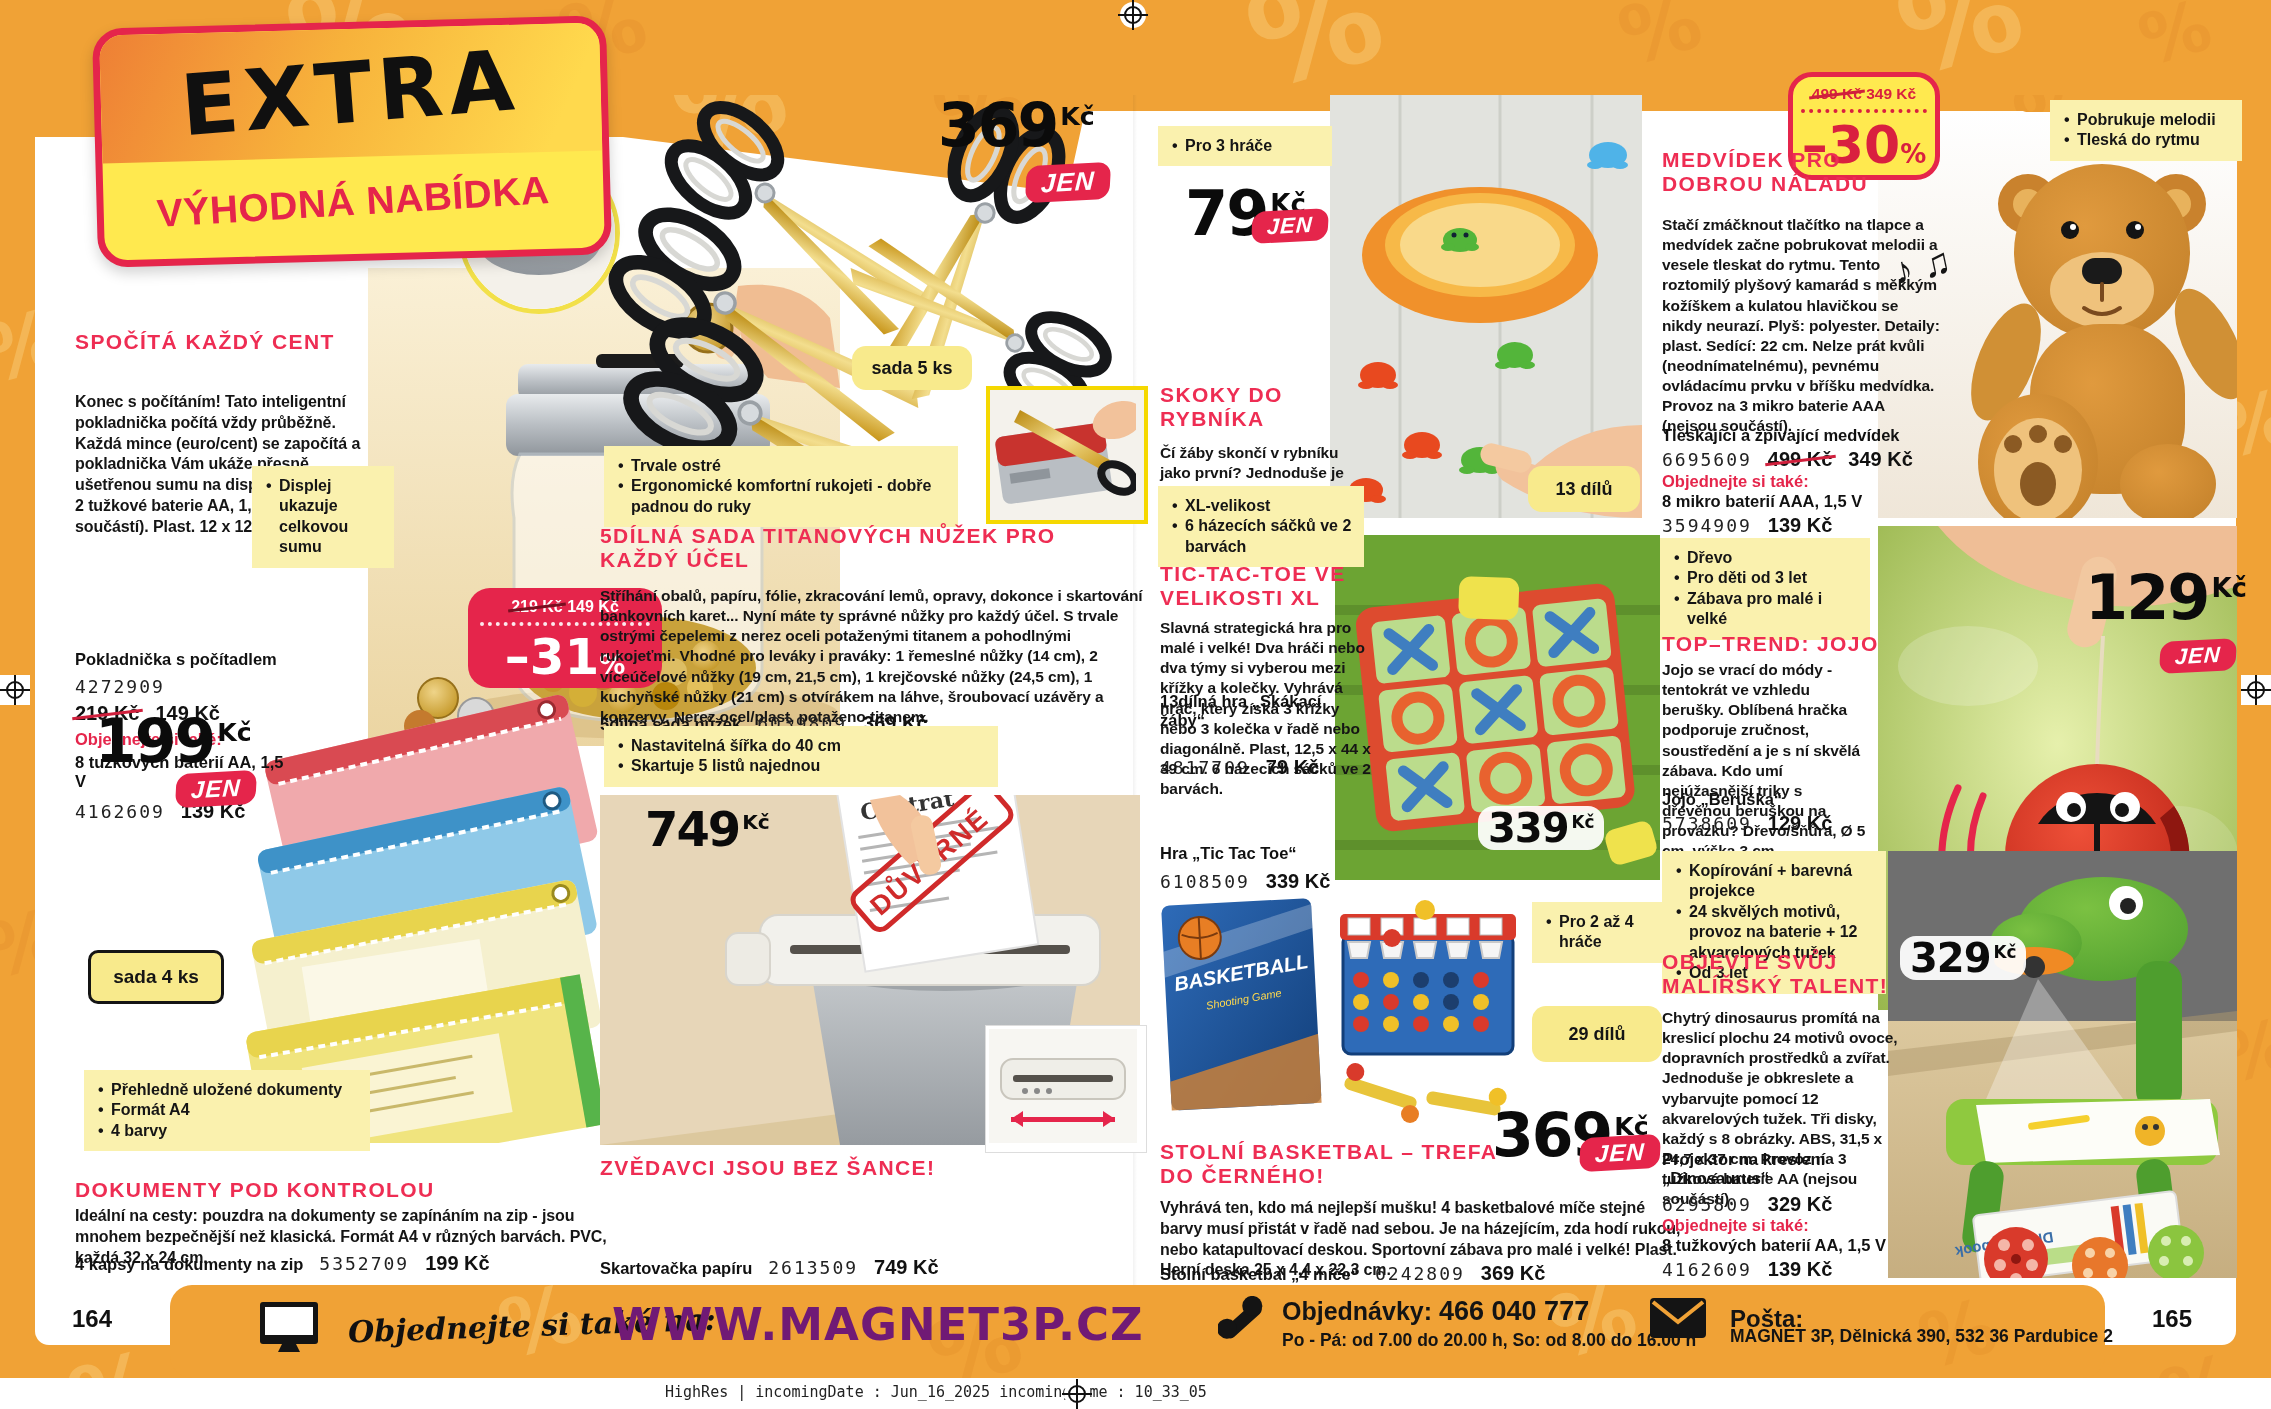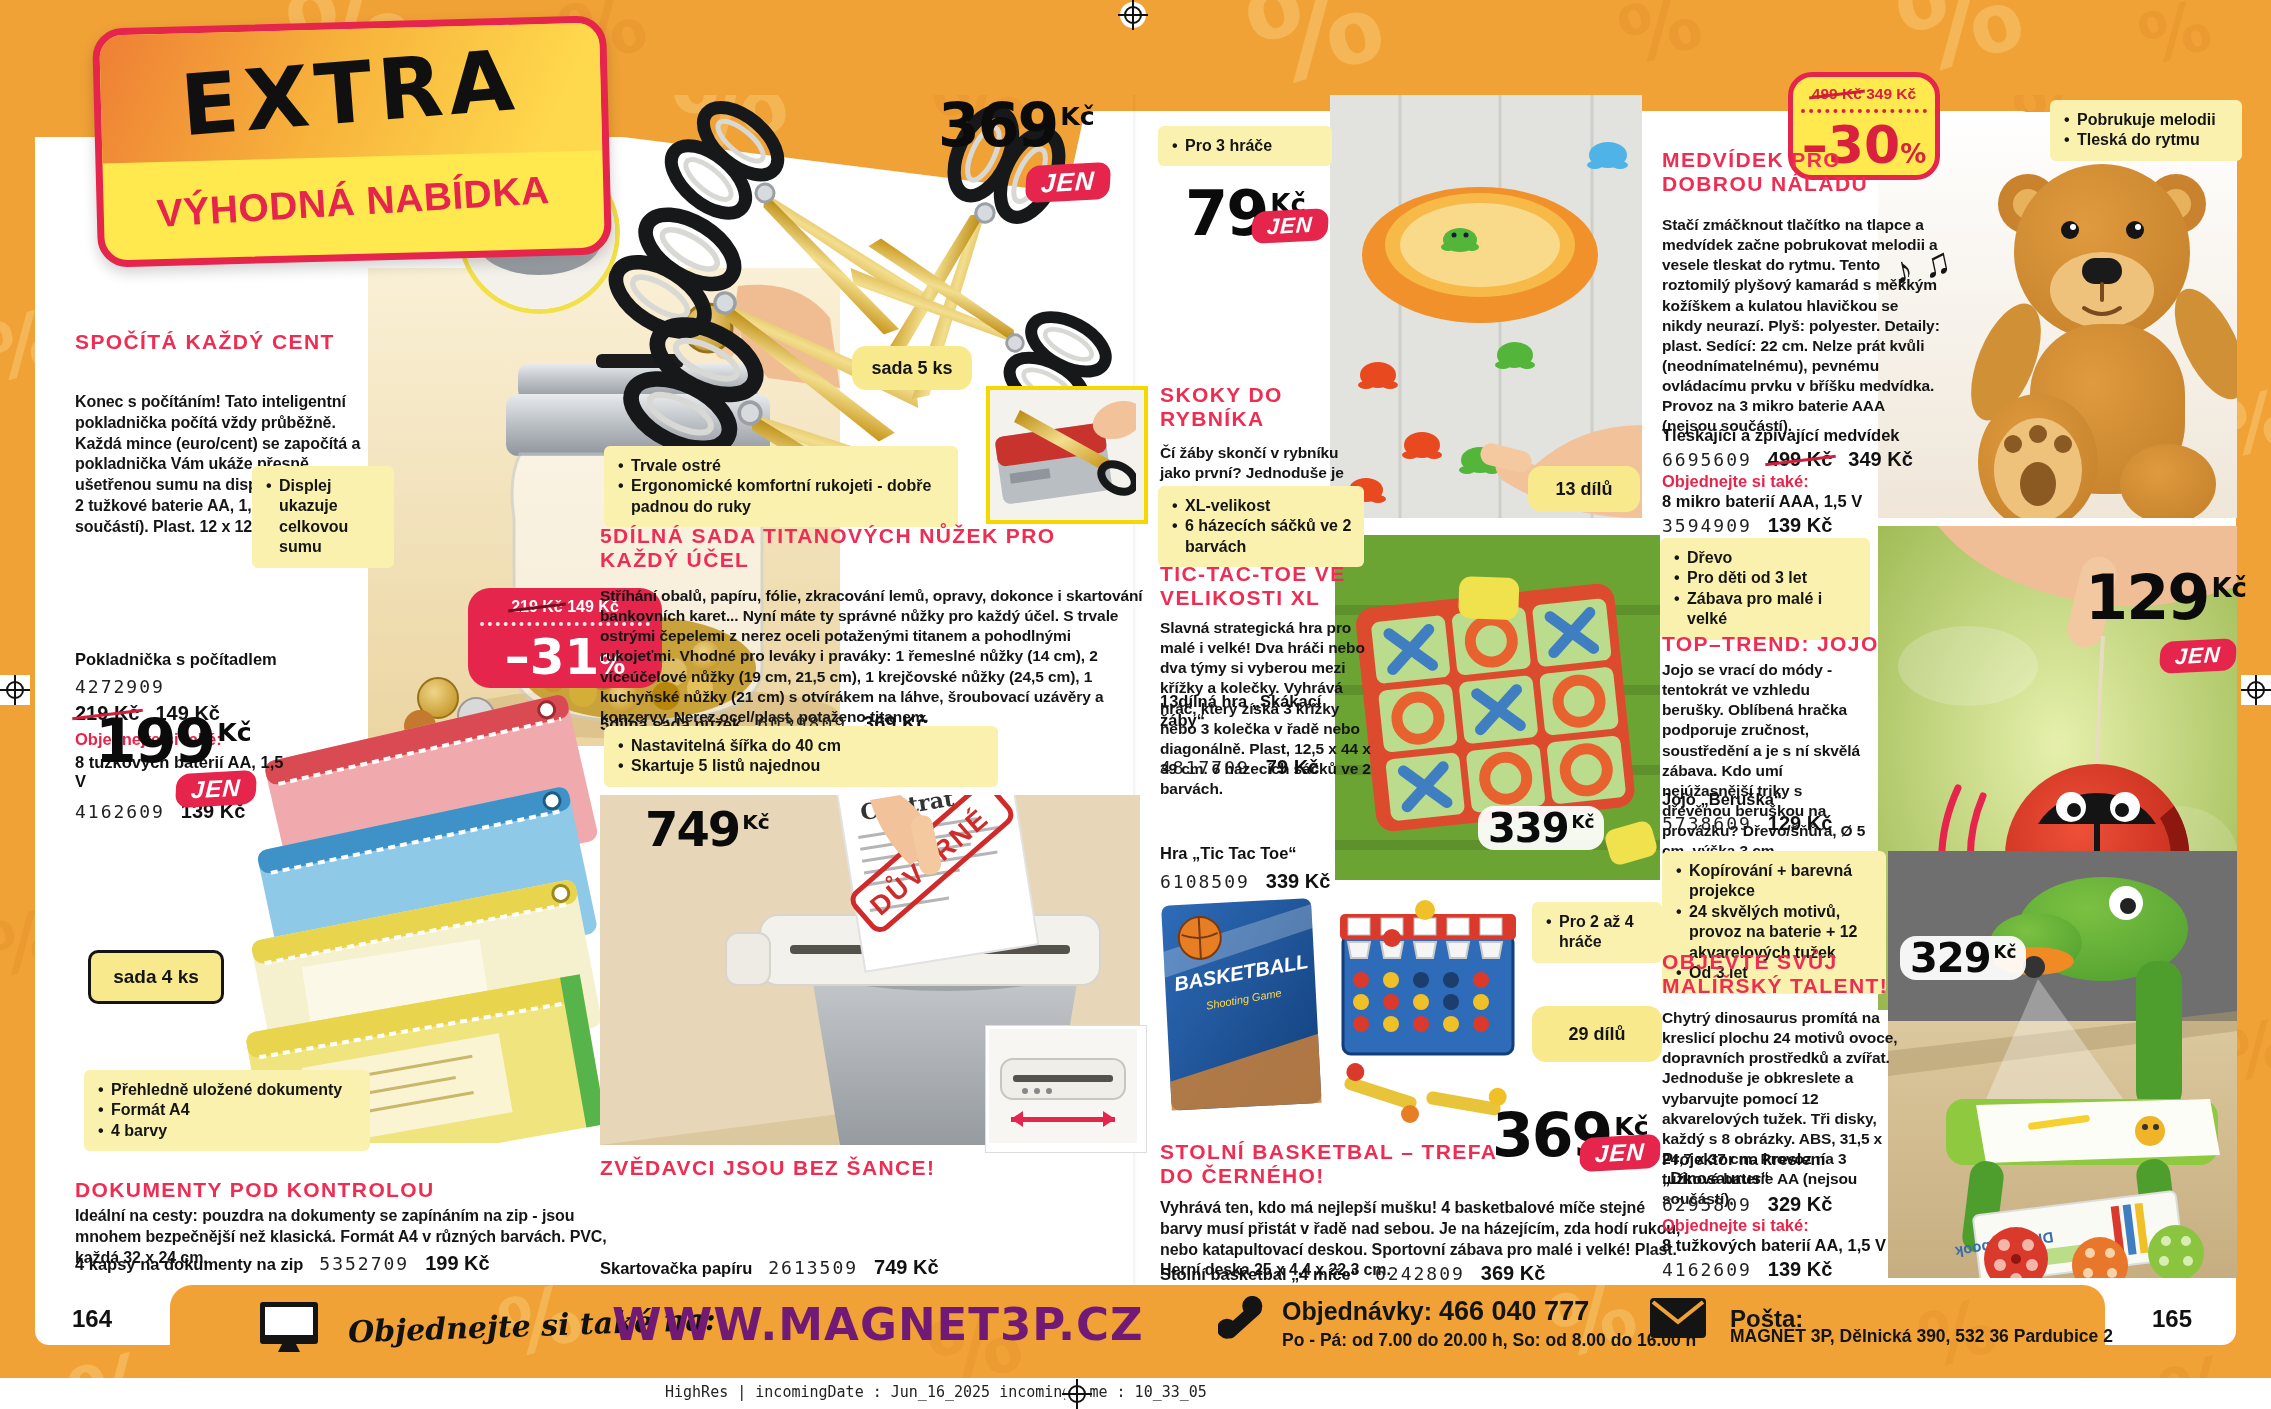--- a/index.html
+++ b/index.html
@@ -23,21 +23,21 @@
   .t-price{font-weight:800;font-size:20px;color:#111;}
   .t-also{color:#E5254B;font-weight:800;font-size:16.5px;}
   .row{display:flex;align-items:baseline;gap:16px;}
   .strike{position:relative;display:inline-block;}
   .strike::after{content:"";position:absolute;left:-3px;right:-3px;top:46%;height:3px;background:#D01F3C;transform:rotate(-7deg);}
   .strike.w::after{background:#7A0E20;}
   .bigprice{font-family:"DejaVu Sans",sans-serif;font-weight:900;color:#0b0b0b;letter-spacing:-2px;line-height:.9;white-space:nowrap;}
   .bigprice .kc{display:inline-block;font-size:.42em;letter-spacing:0;transform:translateY(-.85em);margin-left:3px;}
   .jen{background:#E5254B;color:#fff;font-weight:800;font-style:italic;padding:3px 15px;border-radius:13px;
        transform:skew(-6deg) rotate(-3deg);font-size:24px;display:inline-block;letter-spacing:1px;z-index:3;}
-  .ybox{background:#FAF1AE;padding:10px 12px;z-index:3;border-radius:6px;}
+  .ybox{background:#FAF1AE;padding:10px 12px;z-index:3;}
   .ybox ul{margin:0;padding:0;}
   .ybox li{list-style:none;padding-left:15px;position:relative;font-weight:700;font-size:16px;line-height:1.28;color:#151515;}
   .ybox li::before{content:"•";position:absolute;left:2px;}
   .ybadge{background:#F8EA8C;border-radius:14px;display:flex;align-items:center;justify-content:center;
           font-weight:800;font-size:18px;color:#151515;z-index:3;text-align:left;}
   .wbadge{background:rgba(255,255,255,.93);border-radius:16px;display:flex;align-items:flex-start;justify-content:center;
           z-index:3;padding:4px 10px;}
   .footerbar{position:absolute;left:170px;top:1285px;width:1935px;height:93px;background:#F0A236;border-radius:22px;z-index:4;overflow:hidden;}
   .metastrip{position:absolute;left:0;top:1378px;width:2271px;height:31px;background:#fff;z-index:5;}
   .pagenum{position:absolute;font-weight:800;font-size:24px;color:#111;z-index:5;}

